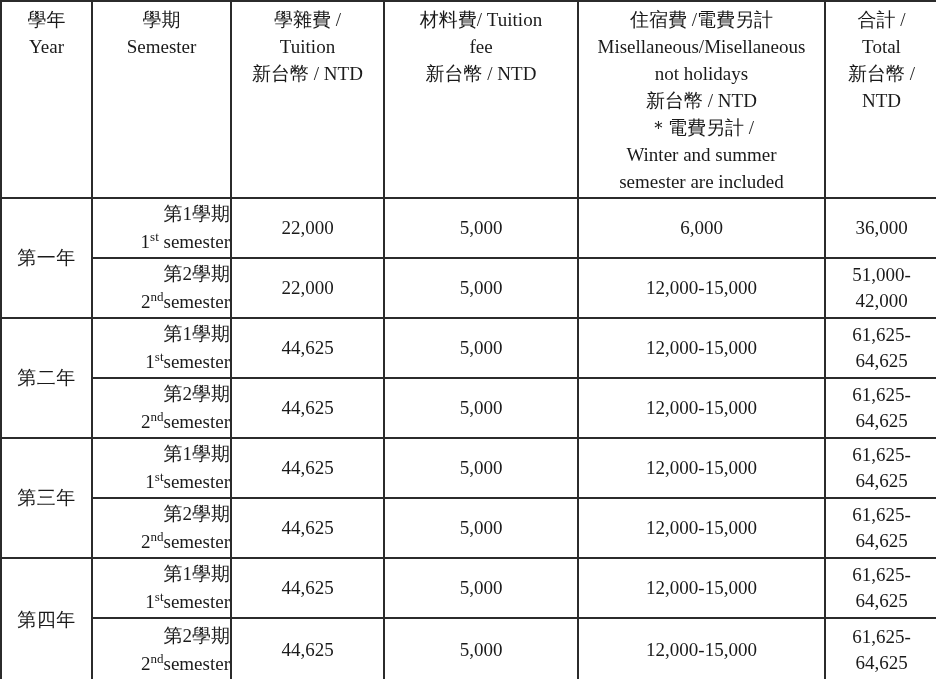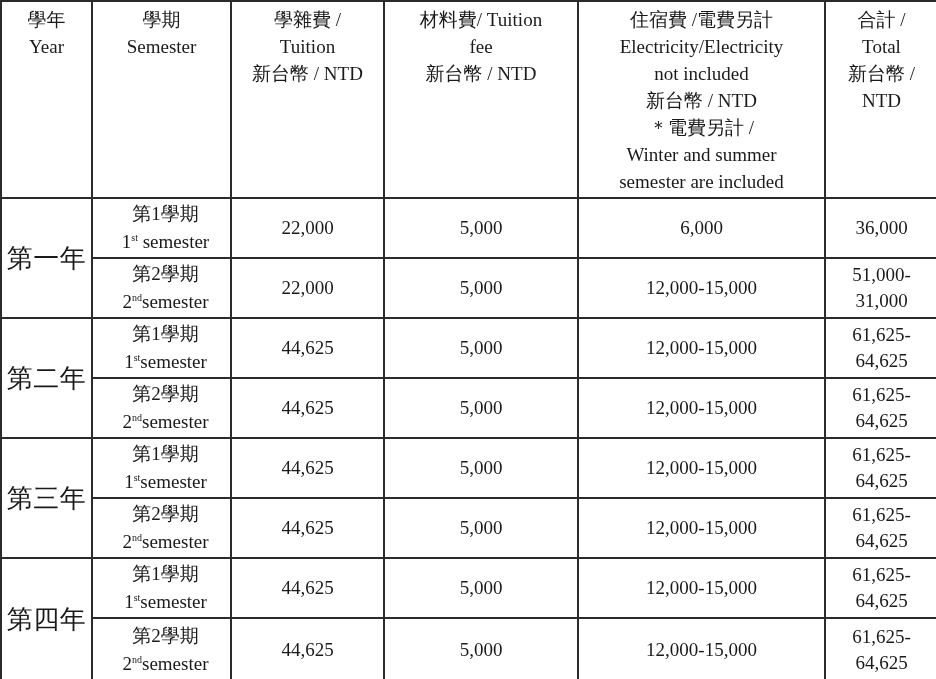--- a/index.html
+++ b/index.html
@@ -43,31 +43,31 @@
     font-size: 19px;
     line-height: 27px;
     padding-top: 4px;
   }
   td {
     vertical-align: middle;
     text-align: center;
     font-size: 19px;
   }
   td.year-cell {
-    font-size: 26px;
+    font-size: 19px;
     letter-spacing: 0.5px;
   }
   td.sem-cell {
-    text-align: center;
+    text-align: right;
     padding-left: 8px;
     line-height: 28px;
   }
   td.num-cell { line-height: 26px; }
   sup.ord {
-    font-size: 10px;
+    font-size: 13px;
     line-height: 0;
     vertical-align: super;
   }
   .hline { white-space: nowrap; }
 </style>
 </head>
 <body>
 
 <div class="page">
   <table class="fee-table">
@@ -94,22 +94,22 @@
           <div class="hline">Tuition</div>
           <div class="hline">新台幣 / NTD</div>
         </th>
         <th>
           <div class="hline">材料費/ Tuition</div>
           <div class="hline">fee</div>
           <div class="hline">新台幣 / NTD</div>
         </th>
         <th>
           <div class="hline">住宿費 /電費另計</div>
-          <div class="hline">Electricity/Electricity</div>
-          <div class="hline">not included</div>
+          <div class="hline">Misellaneous/Misellaneous</div>
+          <div class="hline">not holidays</div>
           <div class="hline">新台幣 / NTD</div>
           <div class="hline">＊電費另計 /</div>
           <div class="hline">Winter and summer</div>
           <div class="hline">semester are included</div>
         </th>
         <th>
           <div class="hline">合計 /</div>
           <div class="hline">Total</div>
           <div class="hline">新台幣 /</div>
           <div class="hline">NTD</div>
@@ -136,21 +136,21 @@
       <tr>
         <td class="sem-cell">
           <div>第2學期</div>
           <div><span>2</span><sup class="ord">nd</sup><span>semester</span></div>
         </td>
         <td class="num-cell">22,000</td>
         <td class="num-cell">5,000</td>
         <td class="num-cell">12,000-15,000</td>
         <td class="num-cell last-col">
           <div>51,000-</div>
-          <div>31,000</div>
+          <div>42,000</div>
         </td>
       </tr>
 
       <tr>
         <td class="year-cell" rowspan="2">第二年</td>
         <td class="sem-cell">
           <div>第1學期</div>
           <div><span>1</span><sup class="ord">st</sup><span>semester</span></div>
         </td>
         <td class="num-cell">44,625</td>

